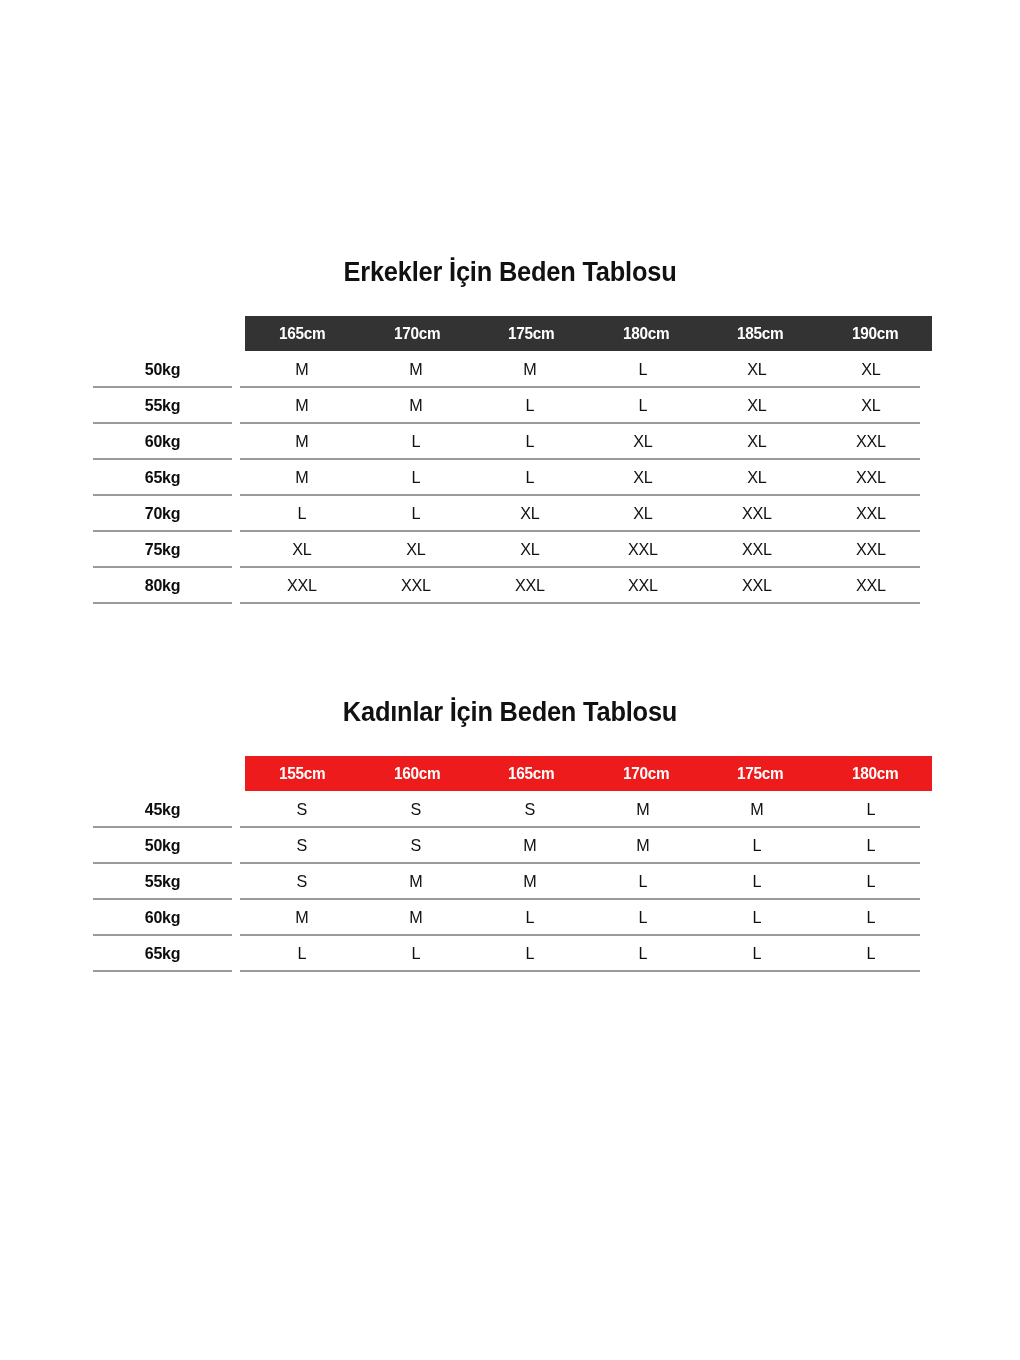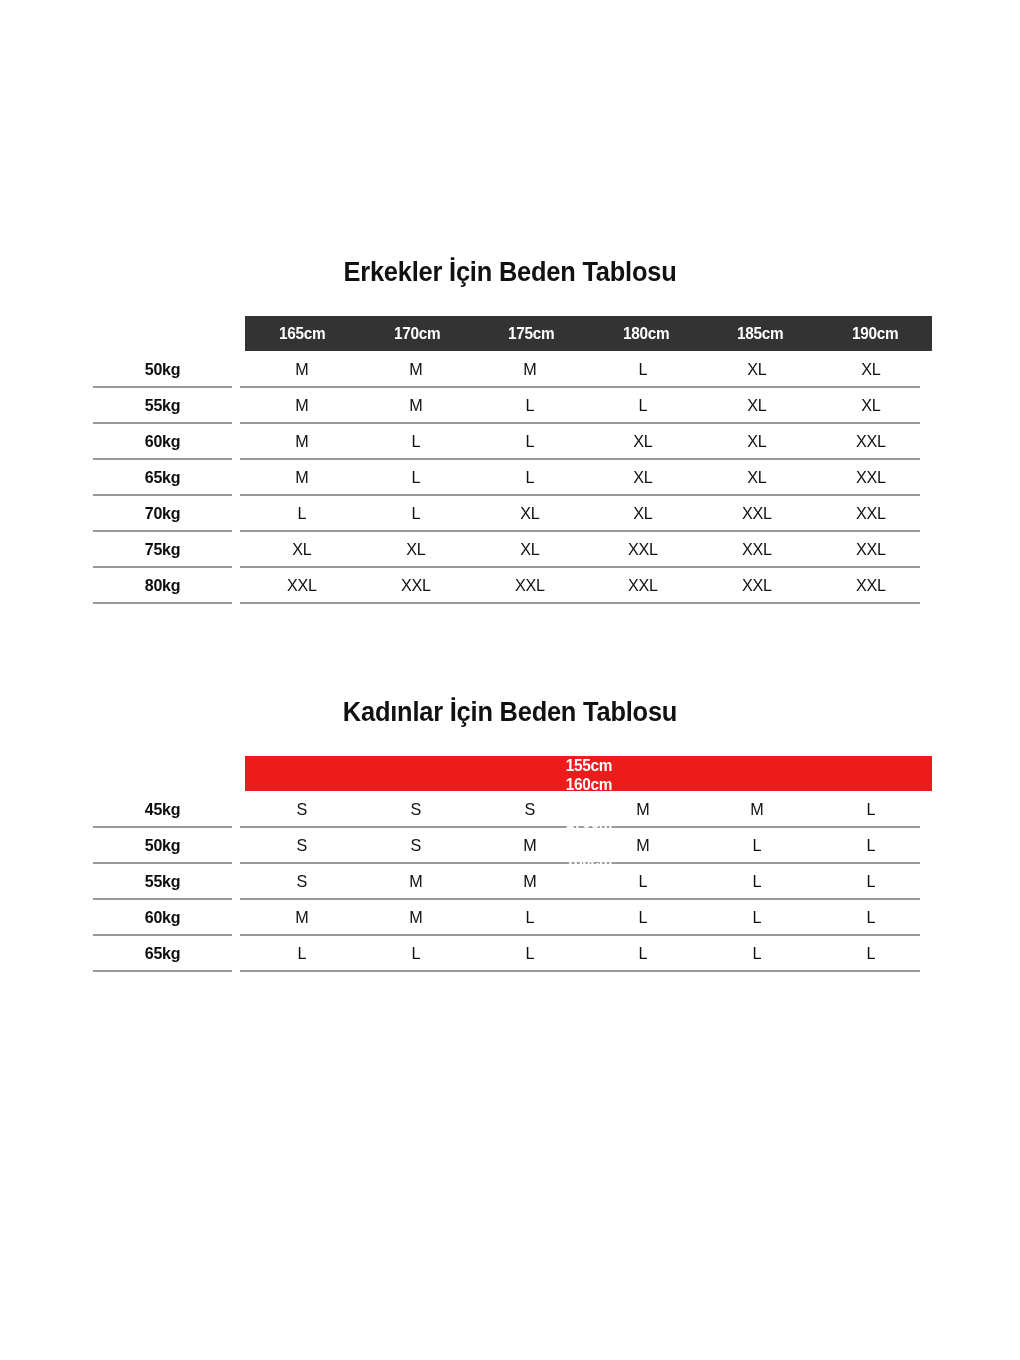--- a/index.html
+++ b/index.html
@@ -59,21 +59,21 @@
     position: absolute;
     left: 245px;
     top: 0;
     width: 687px;
     height: 35px;
     display: flex;
     align-items: center;
     z-index: 2;
   }
   .head-bar.dark { background: #333333; }
-  .head-bar.red  { background: #ed1b1b; flex-direction: column; }
+  .head-bar.red  { background: #ed1b1b; }
 
   .head-cell {
     flex: 1 1 0;
     text-align: center;
     color: #ffffff;
     font-size: 16.5px;
     font-weight: bold;
     letter-spacing: -0.3px;
     transform: scaleX(0.93);
     white-space: nowrap;

